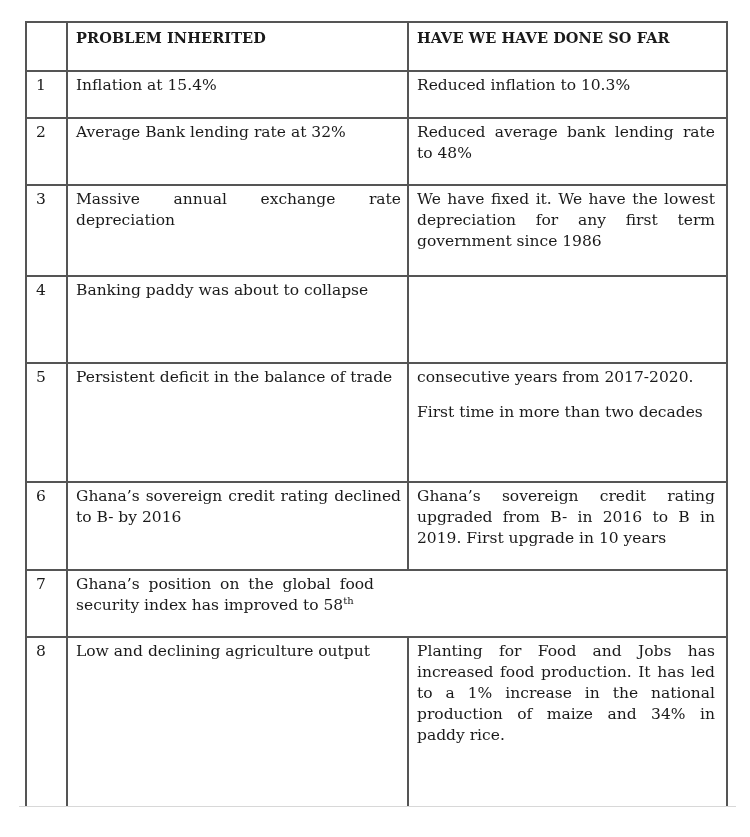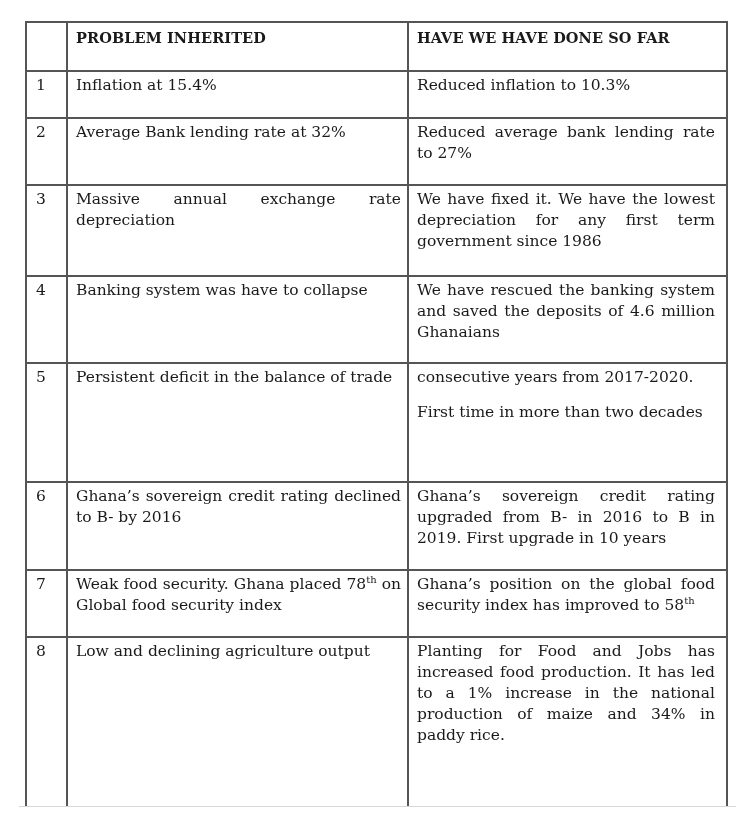--- a/index.html
+++ b/index.html
@@ -35,38 +35,35 @@
     <div class="cell c-prob">Inflation at 15.4%</div>
     <div class="cell c-done">
       <p class="para">Reduced inflation to 10.3%</p>
     </div>
   </div>
 
   <div class="row" style="height:67px;">
     <div class="cell c-num">2</div>
     <div class="cell c-prob">Average Bank lending rate at 32%</div>
     <div class="cell c-done">
-      <p class="para">Reduced average bank lending rate to 27%</p>
+      <p class="para">Reduced average bank lending rate to 48%</p>
     </div>
   </div>
 
   <div class="row" style="height:91px;">
     <div class="cell c-num">3</div>
     <div class="cell c-prob">Massive annual exchange rate depreciation</div>
     <div class="cell c-done">
       <p class="para">We have fixed it. We have the lowest depreciation for any first term government since 1986</p>
     </div>
   </div>
 
   <div class="row" style="height:87px;">
     <div class="cell c-num">4</div>
-    <div class="cell c-prob">Banking system was have to collapse</div>
-    <div class="cell c-done">
-      <p class="para">We have rescued the banking system and saved the deposits of 4.6 million Ghanaians</p>
-    </div>
+    <div class="cell c-prob">Banking paddy was about to collapse</div>
   </div>
 
   <div class="row" style="height:119px;">
     <div class="cell c-num">5</div>
     <div class="cell c-prob">Persistent deficit in the balance of trade</div>
     <div class="cell c-done">
       <p class="para">consecutive years from 2017-2020.</p>
       <p class="para">First time in more than two decades</p>
     </div>
   </div>
@@ -74,21 +71,20 @@
   <div class="row" style="height:88px;">
     <div class="cell c-num">6</div>
     <div class="cell c-prob">Ghana’s sovereign credit rating declined to B- by 2016</div>
     <div class="cell c-done">
       <p class="para">Ghana’s sovereign credit rating upgraded from B- in 2016 to B in 2019. First upgrade in 10 years</p>
     </div>
   </div>
 
   <div class="row" style="height:67px;">
     <div class="cell c-num">7</div>
-    <div class="cell c-prob"><span>Weak food security. Ghana placed 78</span><sup>th</sup><span> on Global food security index</span></div>
     <div class="cell c-done"><span>Ghana’s position on the global food security index has improved to 58</span><sup>th</sup></div>
   </div>
 
   <div class="row last" style="height:169px;">
     <div class="cell c-num">8</div>
     <div class="cell c-prob">Low and declining agriculture output</div>
     <div class="cell c-done">
       <p class="para">Planting for Food and Jobs has increased food production. It has led to a 1% increase in the national production of maize and 34% in paddy rice.</p>
     </div>
   </div>

